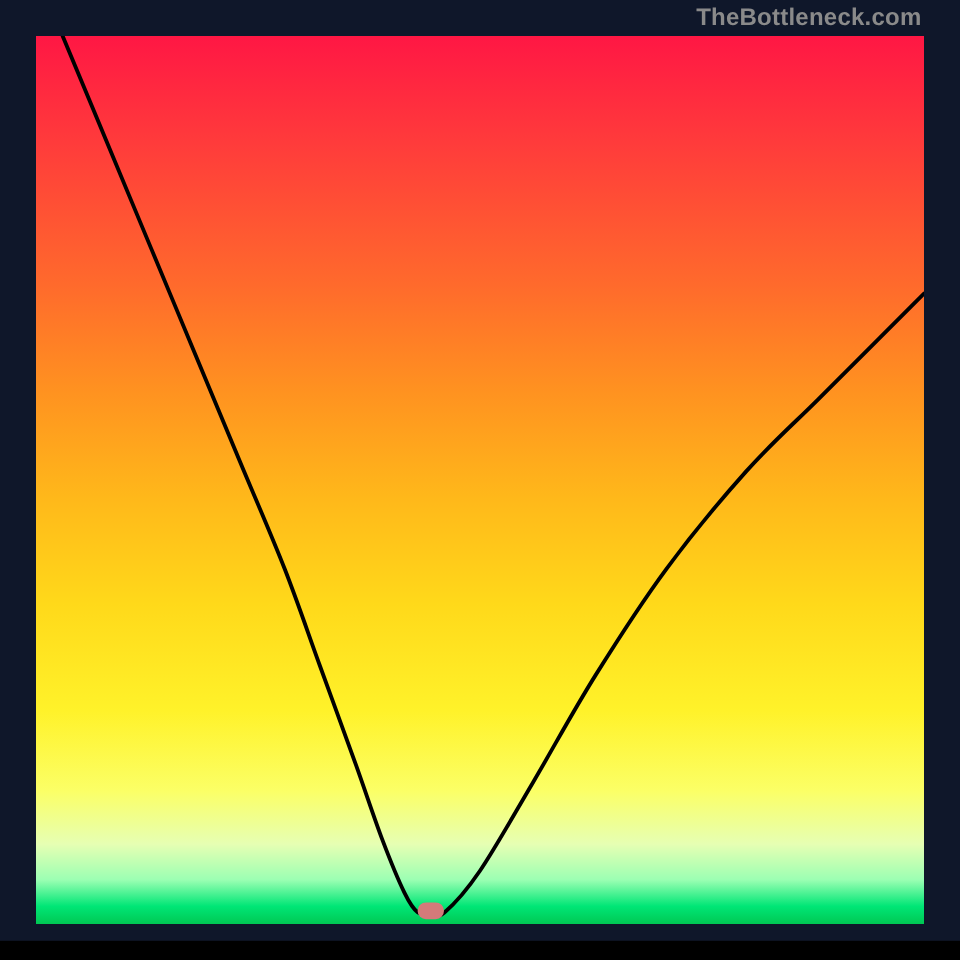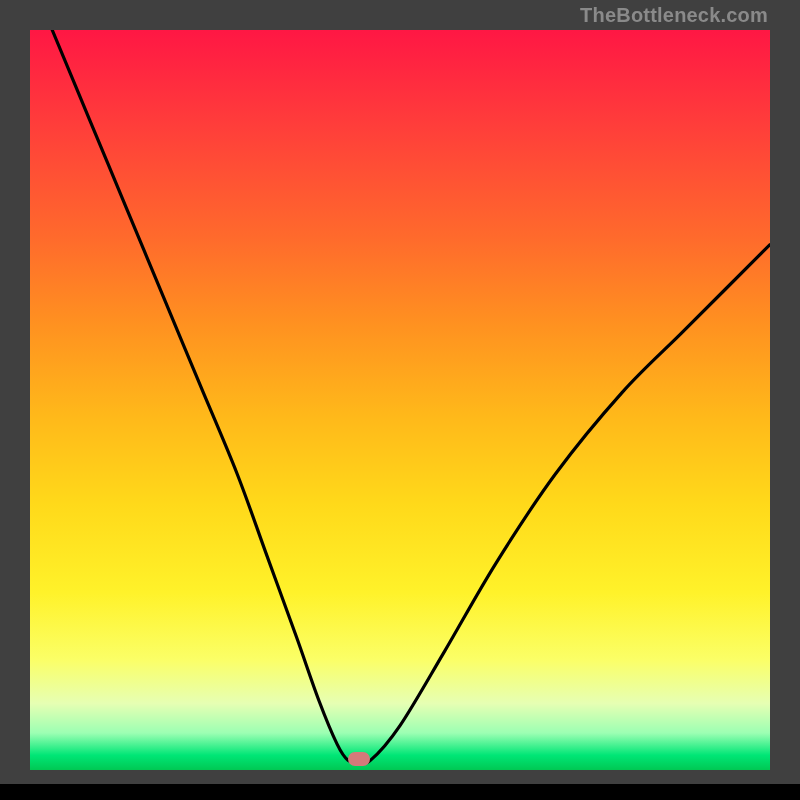--- a/index.html
+++ b/index.html
@@ -9,21 +9,21 @@
     height: 800px;
     background: #000000;
     overflow: hidden;
   }
   .frame {
     position: absolute;
     top: 0;
     left: 0;
     width: 800px;
     height: 784px;
-    background: #404040;
+    background: #0f172a;
   }
   .plot {
     position: absolute;
     top: 30px;
     left: 30px;
     width: 740px;
     height: 740px;
     background: linear-gradient(to bottom,
       #ff1744 0%,
       #ff3b3b 12%,

